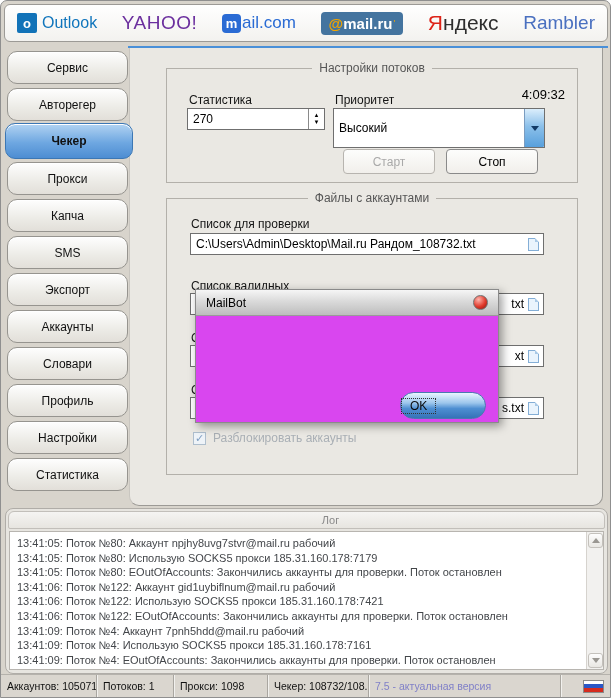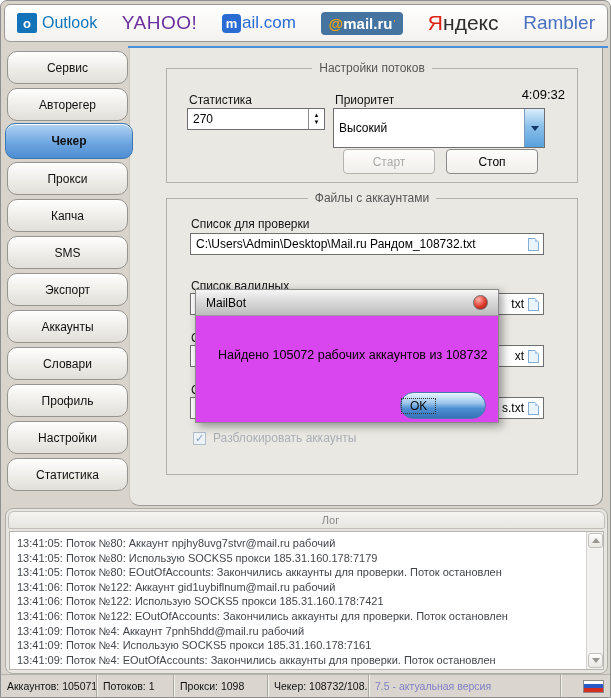--- a/index.html
+++ b/index.html
@@ -248,21 +248,20 @@
       <div class="cb">✓</div>
       <div class="cb-lbl">Разблокировать аккаунты</div>
     </div>
   </div>
 
   <div class="dialog">
     <div class="dlg-title">
       <span>MailBot</span>
       <span class="dlg-close"></span>
     </div>
-    <div class="dlg-msg">Найдено 105072 рабочих аккаунтов из 108732</div>
     <div class="dlg-ok">
       <span>OK</span>
     </div>
   </div>
 
   <div class="log-box">
     <div class="log-header">Лог</div>
     <div class="log-list">
       <div class="log-line">13:41:05: Поток №80: Аккаунт npjhy8uvg7stvr@mail.ru рабочий</div>
       <div class="log-line">13:41:05: Поток №80: Использую SOCKS5 прокси 185.31.160.178:7179</div>

